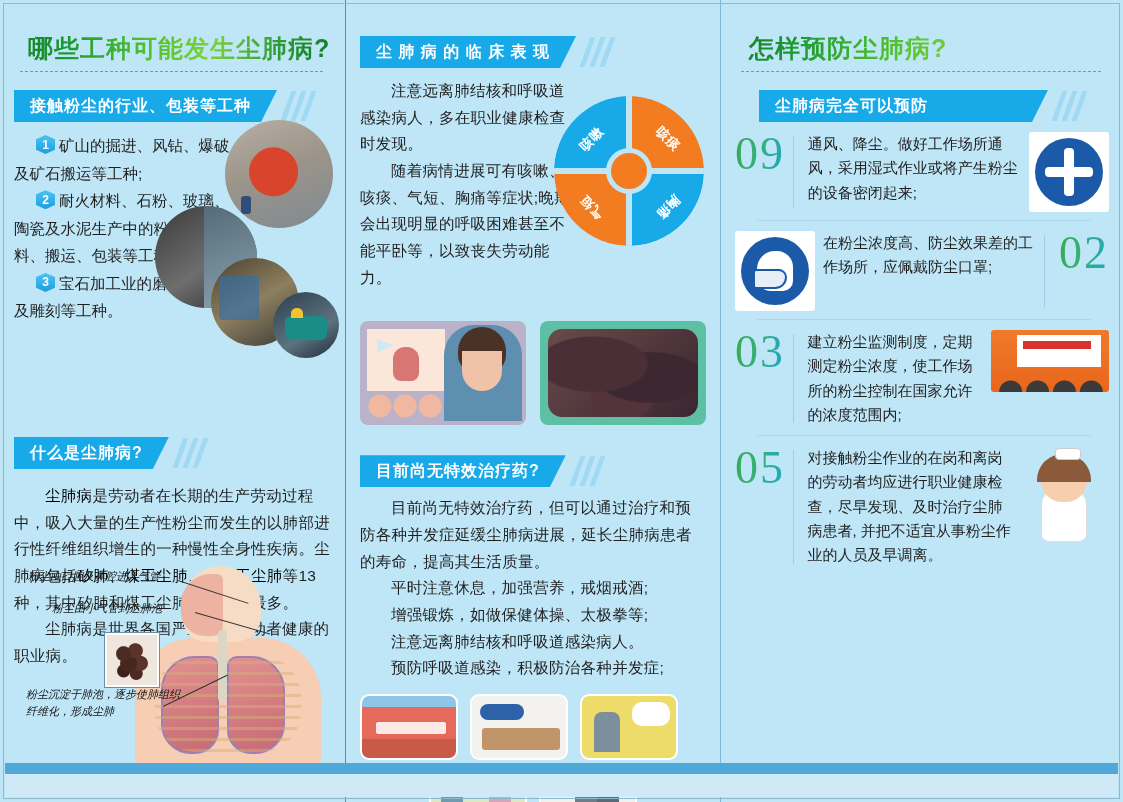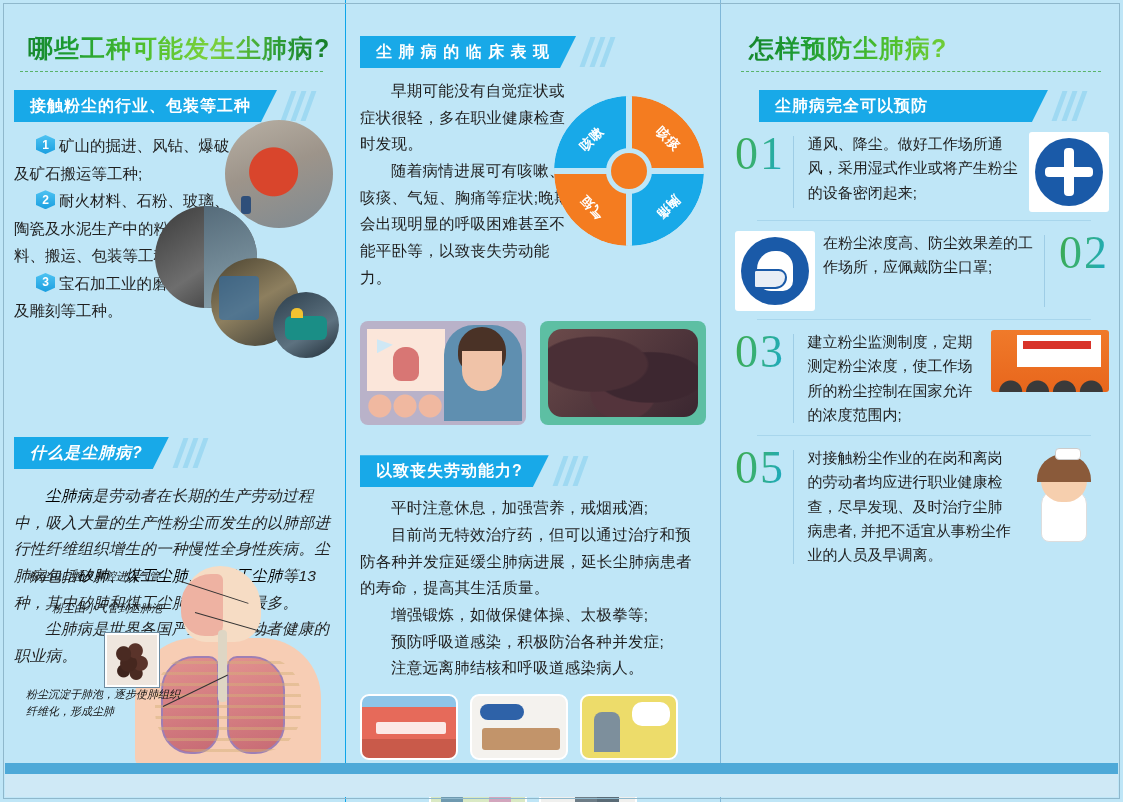--- a/index.html
+++ b/index.html
@@ -310,21 +310,21 @@
       </div>
     </div>
 
     <div class="photo-cluster">
       <div class="pc pc-1"></div>
       <div class="pc pc-2"></div>
       <div class="pc pc-3"></div>
       <div class="pc pc-4"></div>
     </div>
 
-    <div style="margin-top:112px;font-style:italic;">
+    <div style="margin-top:112px;">
       <div class="sec-head">
         <div class="bar">
             <span>什么是尘肺病?</span>
           </div>
         <div class="slashes">
             <i></i>
             <i></i>
             <i></i>
           </div>
       </div>
@@ -365,21 +365,21 @@
           <span>尘 肺 病 的 临 床 表 现</span>
         </div>
       <div class="slashes">
           <i></i>
           <i></i>
           <i></i>
         </div>
     </div>
 
     <div class="body-text" style="margin-top:10px; width:214px;">
-      <span class="indent">早期可能没有自觉症状或症状很轻，多在职业健康检查时发现。</span>
+      <span class="indent">注意远离肺结核和呼吸道感染病人，多在职业健康检查时发现。</span>
       <span class="indent">随着病情进展可有咳嗽、咳痰、气短、胸痛等症状;晚期会出现明显的呼吸困难甚至不能平卧等，以致丧失劳动能力。</span>
     </div>
 
     <div class="wheel-wrap">
       <div class="wheel">
         <div class="q q1"></div>
         <div class="q q2"></div>
         <div class="q q3"></div>
         <div class="q q4"></div>
         <div class="gapv"></div>
@@ -398,35 +398,35 @@
           <div class="person"></div>
           <div class="dots"></div>
       </div>
       <div class="ph ph-lung">
           <div class="mass"></div>
         </div>
     </div>
 
     <div class="sec-head" style="margin-top:30px;">
       <div class="bar">
-          <span>以致丧失劳动能力?</span>
+          <span>目前尚无特效治疗药?</span>
         </div>
       <div class="slashes">
           <i></i>
           <i></i>
           <i></i>
         </div>
     </div>
 
     <div class="body-text" style="margin-top:8px;">
+      <span class="indent">目前尚无特效治疗药，但可以通过治疗和预防各种并发症延缓尘肺病进展，延长尘肺病患者的寿命，提高其生活质量。</span>
       <span class="indent">平时注意休息，加强营养，戒烟戒酒;</span>
-      <span class="indent">目前尚无特效治疗药，但可以通过治疗和预防各种并发症延缓尘肺病进展，延长尘肺病患者的寿命，提高其生活质量。</span>
       <span class="indent">增强锻炼，如做保健体操、太极拳等;</span>
+      <span class="indent">注意远离肺结核和呼吸道感染病人。</span>
       <span class="indent">预防呼吸道感染，积极防治各种并发症;</span>
-      <span class="indent">注意远离肺结核和呼吸道感染病人。</span>
     </div>
 
     <div class="cartoons">
       <div class="crow">
         <div class="cc cc1"></div>
         <div class="cc cc2"></div>
         <div class="cc cc3"></div>
       </div>
       <div class="crow second">
         <div class="cc cc4"></div>
@@ -446,21 +446,21 @@
         </div>
       <div class="slashes">
           <i></i>
           <i></i>
           <i></i>
         </div>
     </div>
 
     <div class="prev-item">
       <div class="prev-row">
-        <div class="bignum">01</div>
+        <div class="bignum">09</div>
         <div class="numdiv"></div>
         <div class="ptext">通风、降尘。做好工作场所通风，采用湿式作业或将产生粉尘的设备密闭起来;</div>
         <div class="thumb th-fan">
           <div class="c"></div>
           <div class="blade" style="transform:rotate(0deg)"></div>
           <div class="blade" style="transform:rotate(90deg)"></div>
           <div class="blade" style="transform:rotate(180deg)"></div>
           <div class="blade" style="transform:rotate(270deg)"></div>
           <div class="hubw"></div>
         </div>

